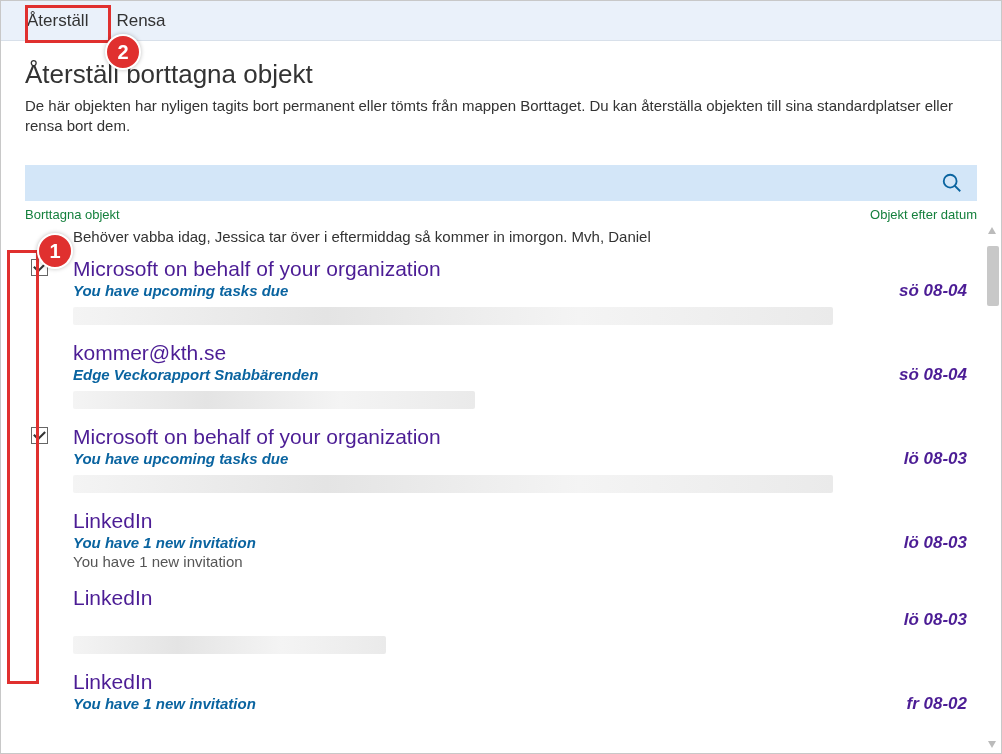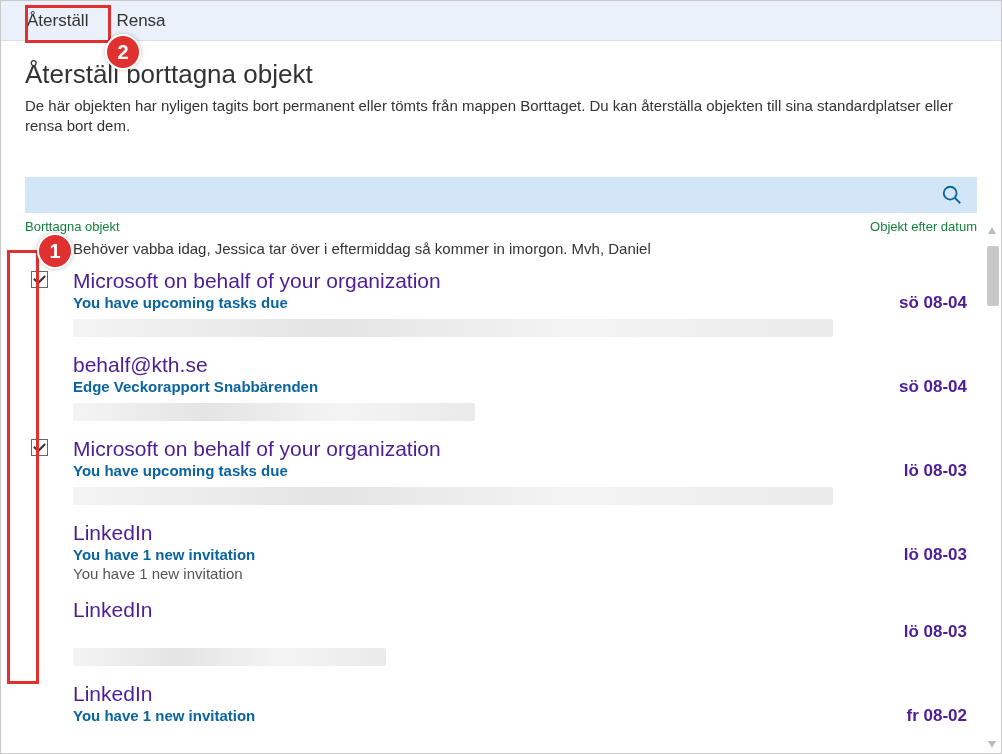--- a/index.html
+++ b/index.html
@@ -34,21 +34,21 @@
   .page-title {
     font-size: 26px;
     font-weight: 400;
     color: #333;
     margin-bottom: 6px;
   }
   .page-desc {
     font-size: 15px;
     color: #333;
     line-height: 1.35;
-    margin-bottom: 16px;
+    margin-bottom: 4px;
   }
   .search-bar {
     background: #d3e6f8;
     height: 36px;
     margin: 0 24px;
     position: relative;
     display: flex;
     align-items: center;
     justify-content: flex-end;
     padding-right: 14px;
@@ -96,20 +96,21 @@
   }
   .sender {
     font-size: 21px;
     color: #4c1d95;
     font-weight: 400;
   }
   .subject-row {
     display: flex;
     justify-content: space-between;
     align-items: baseline;
+    font-style: italic;
   }
   .subject {
     font-size: 15px;
     color: #0a64a0;
     font-weight: 600;
   }
   .date {
     font-size: 17px;
     color: #4c1d95;
     font-weight: 600;
@@ -199,21 +200,21 @@
     <div class="checkbox-cell checked"></div>
     <div class="sender">Microsoft on behalf of your organization</div>
     <div class="subject-row">
       <span class="subject">You have upcoming tasks due</span>
       <span class="date">sö 08-04</span>
     </div>
     <div class="redact w85"></div>
   </div>
 
   <div class="item">
-    <div class="sender">behalf@kth.se</div>
+    <div class="sender">kommer@kth.se</div>
     <div class="subject-row">
       <span class="subject">Edge Veckorapport Snabbärenden</span>
       <span class="date">sö 08-04</span>
     </div>
     <div class="redact w45"></div>
   </div>
 
   <div class="item">
     <div class="checkbox-cell checked"></div>
     <div class="sender">Microsoft on behalf of your organization</div>

